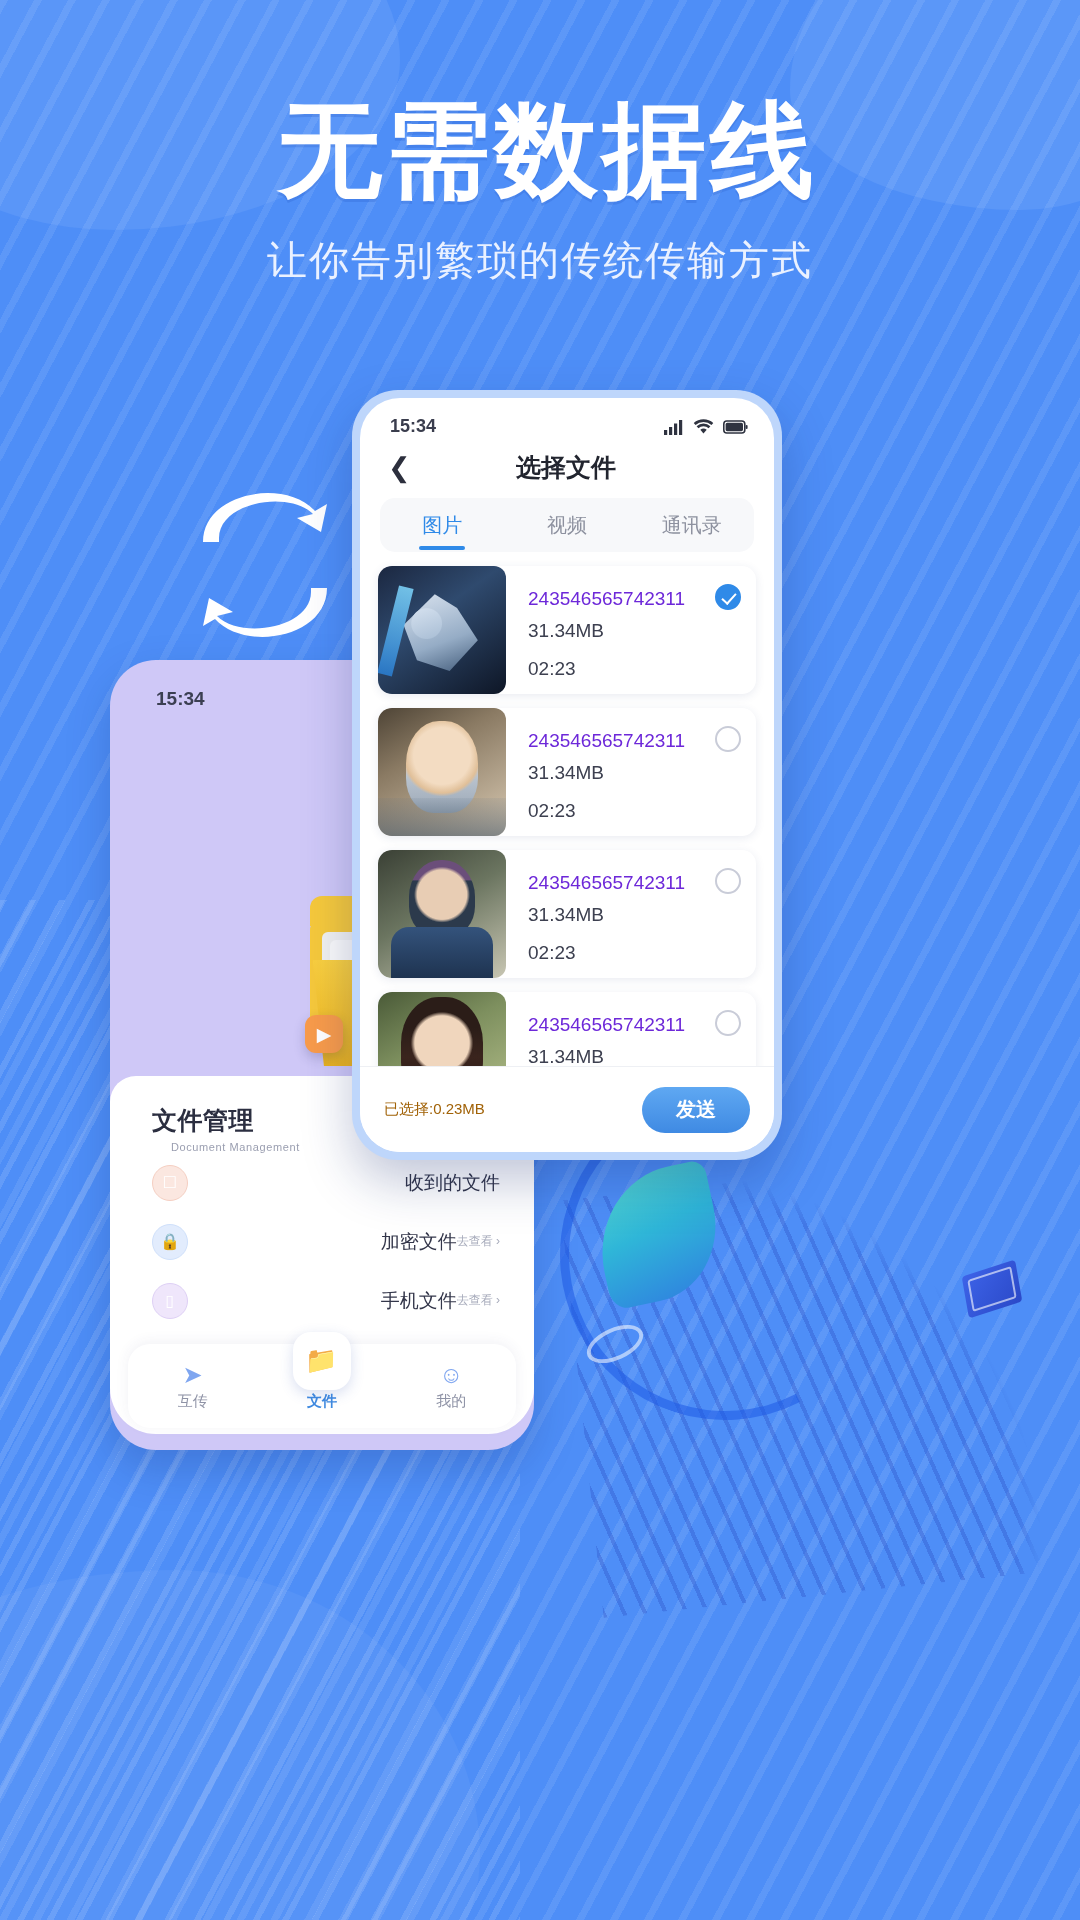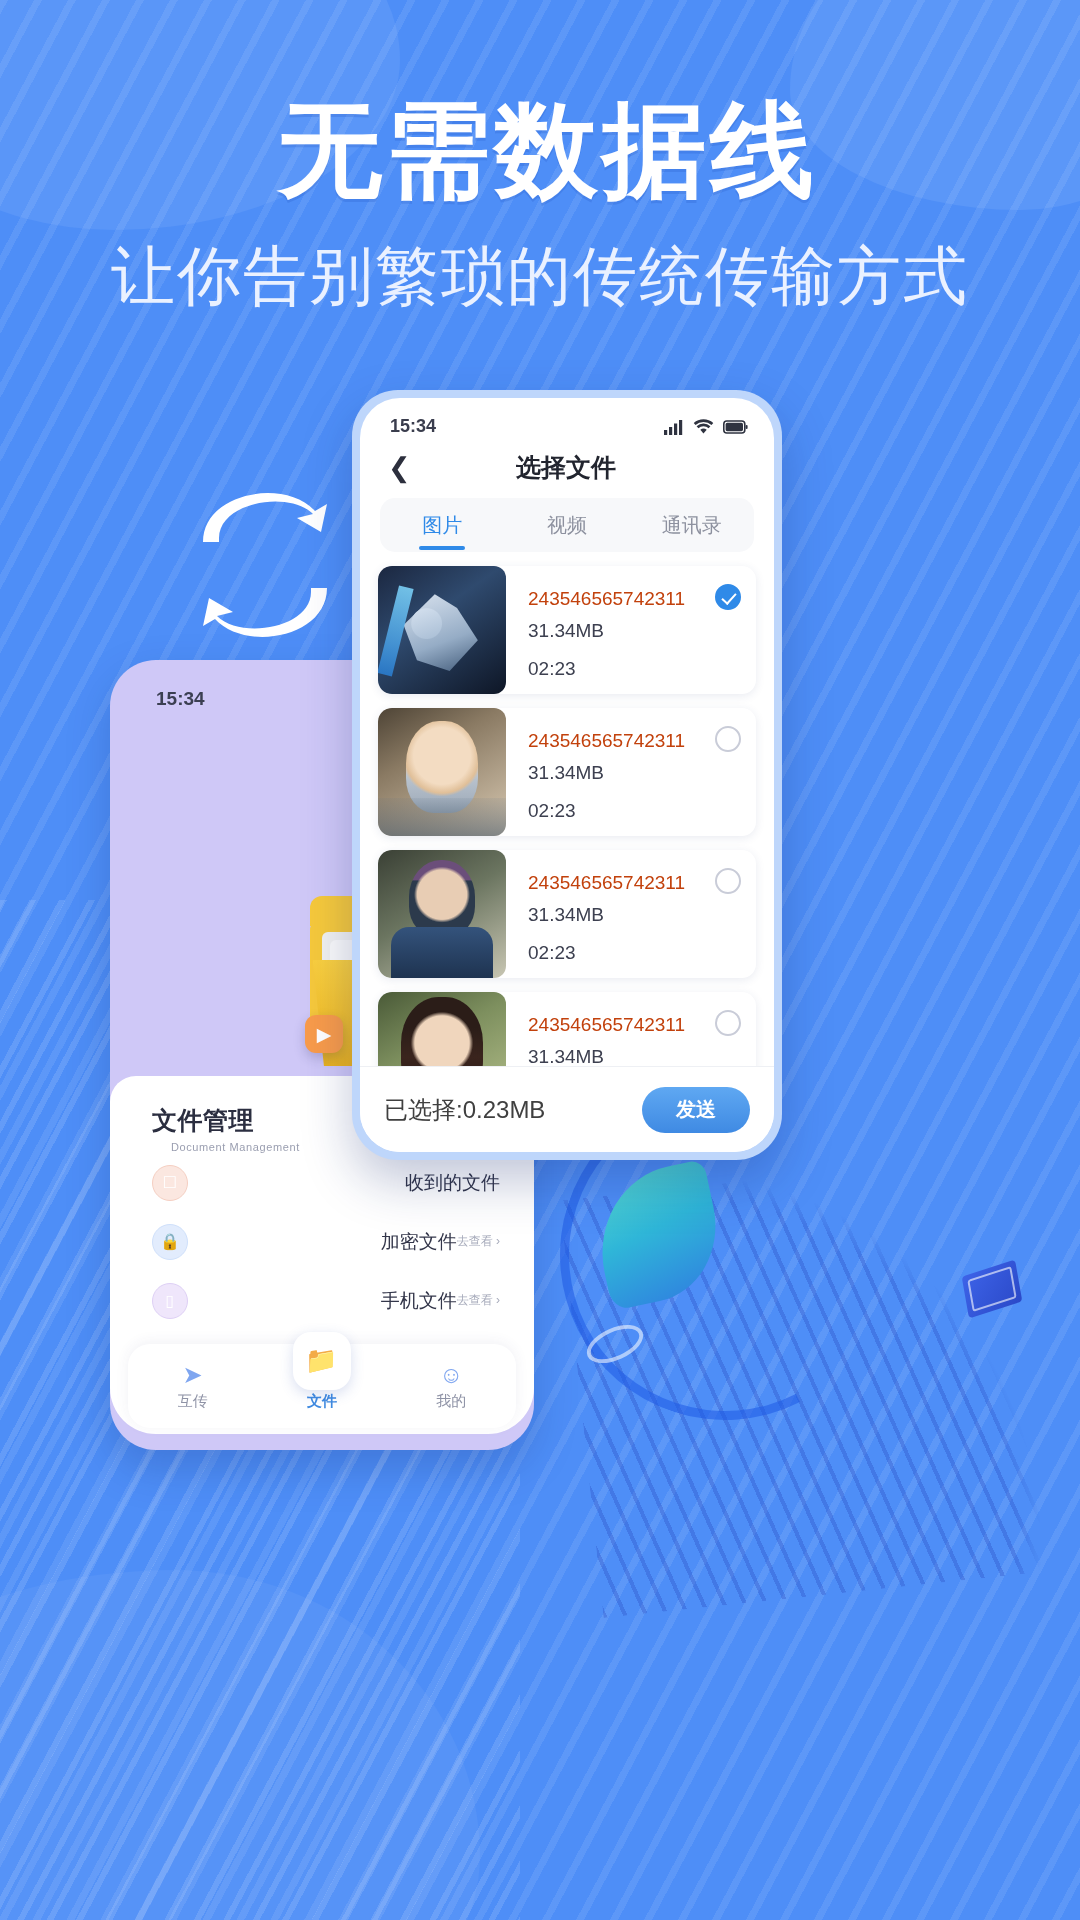--- a/index.html
+++ b/index.html
@@ -73,21 +73,21 @@
   #headline-block { position:absolute; left:0; right:0; top:96px; text-align:center; z-index:6; }
   #headline {
     color:#fff; font-size:104px; line-height:1.05; font-weight:900;
     letter-spacing:4px;
     text-shadow:0 3px 0 rgba(40,90,200,.25);
     font-family:"DejaVu Sans","Liberation Sans",sans-serif;
     margin-left:16px;
   }
   #subheadline {
     margin-top:28px;
-    color:#eaf1ff; font-size:64px; font-weight:400; letter-spacing:2px;
+    color:#eaf1ff; font-size:40px; font-weight:400; letter-spacing:2px;
     font-family:"DejaVu Sans","Liberation Sans",sans-serif;
   }
 
   
   #swap-arrows { position:absolute; left:185px; top:480px; width:160px; height:170px; z-index:6; }
 
   
   .phone { position:absolute; border-radius:44px; z-index:7; }
 
   
@@ -198,38 +198,38 @@
     content:""; position:absolute; left:50%; transform:translateX(-50%);
     bottom:-11px; width:46px; height:4px; background:#2f8ae8; border-radius:2px;
   }
   .r-list { flex:1; padding:14px 18px 0 18px; overflow:hidden; }
   .r-item {
     display:flex; background:#fff; border-radius:14px; margin-bottom:14px;
     box-shadow:0 2px 10px rgba(40,60,120,.10); overflow:hidden; height:128px;
   }
   .r-thumb { width:128px; height:128px; flex:0 0 auto; border-radius:12px; overflow:hidden; }
   .r-meta { flex:1; padding:22px 0 0 22px; }
-  .r-meta .nm { font-size:19px; color:#c2410c; }
+  .r-meta .nm { font-size:19px; color:#6d28d9; }
   .r-meta .sz { font-size:19px; color:#3d4050; margin-top:10px; }
   .r-meta .tm { font-size:19px; color:#3d4050; margin-top:16px; }
   .r-check {
     width:56px; flex:0 0 auto; display:flex; align-items:flex-start; justify-content:center;
     padding-top:18px;
   }
   .ck { width:26px;height:26px;border-radius:50%;border:2px solid #c9ccd8; }
   .ck.on { background:#2f8ae8; border-color:#2f8ae8; position:relative; }
   .ck.on:after {
     content:""; position:absolute; left:8px; top:4px; width:6px; height:12px;
     border:solid #fff; border-width:0 2.5px 2.5px 0; transform:rotate(42deg);
   }
   .r-footer {
     height:86px; border-top:1px solid #eef0f4; display:flex; align-items:center;
     padding:0 24px; background:#fff;
   }
-  .r-footer .sel { flex:1; font-size:24px; color:#404040; }
+  .r-footer .sel { flex:1; font-size:15px; color:#a16207; }
   .send-btn {
     width:108px; height:46px; border-radius:23px; border:none;
     background:linear-gradient(180deg,#5fa8f2,#3f8ae3);
     color:#fff; font-size:20px; font-weight:700; cursor:pointer;
     font-family:"Liberation Sans", sans-serif;
   }
 
   
   .th { width:100%; height:100%; position:relative; }
   .th1 { background:

